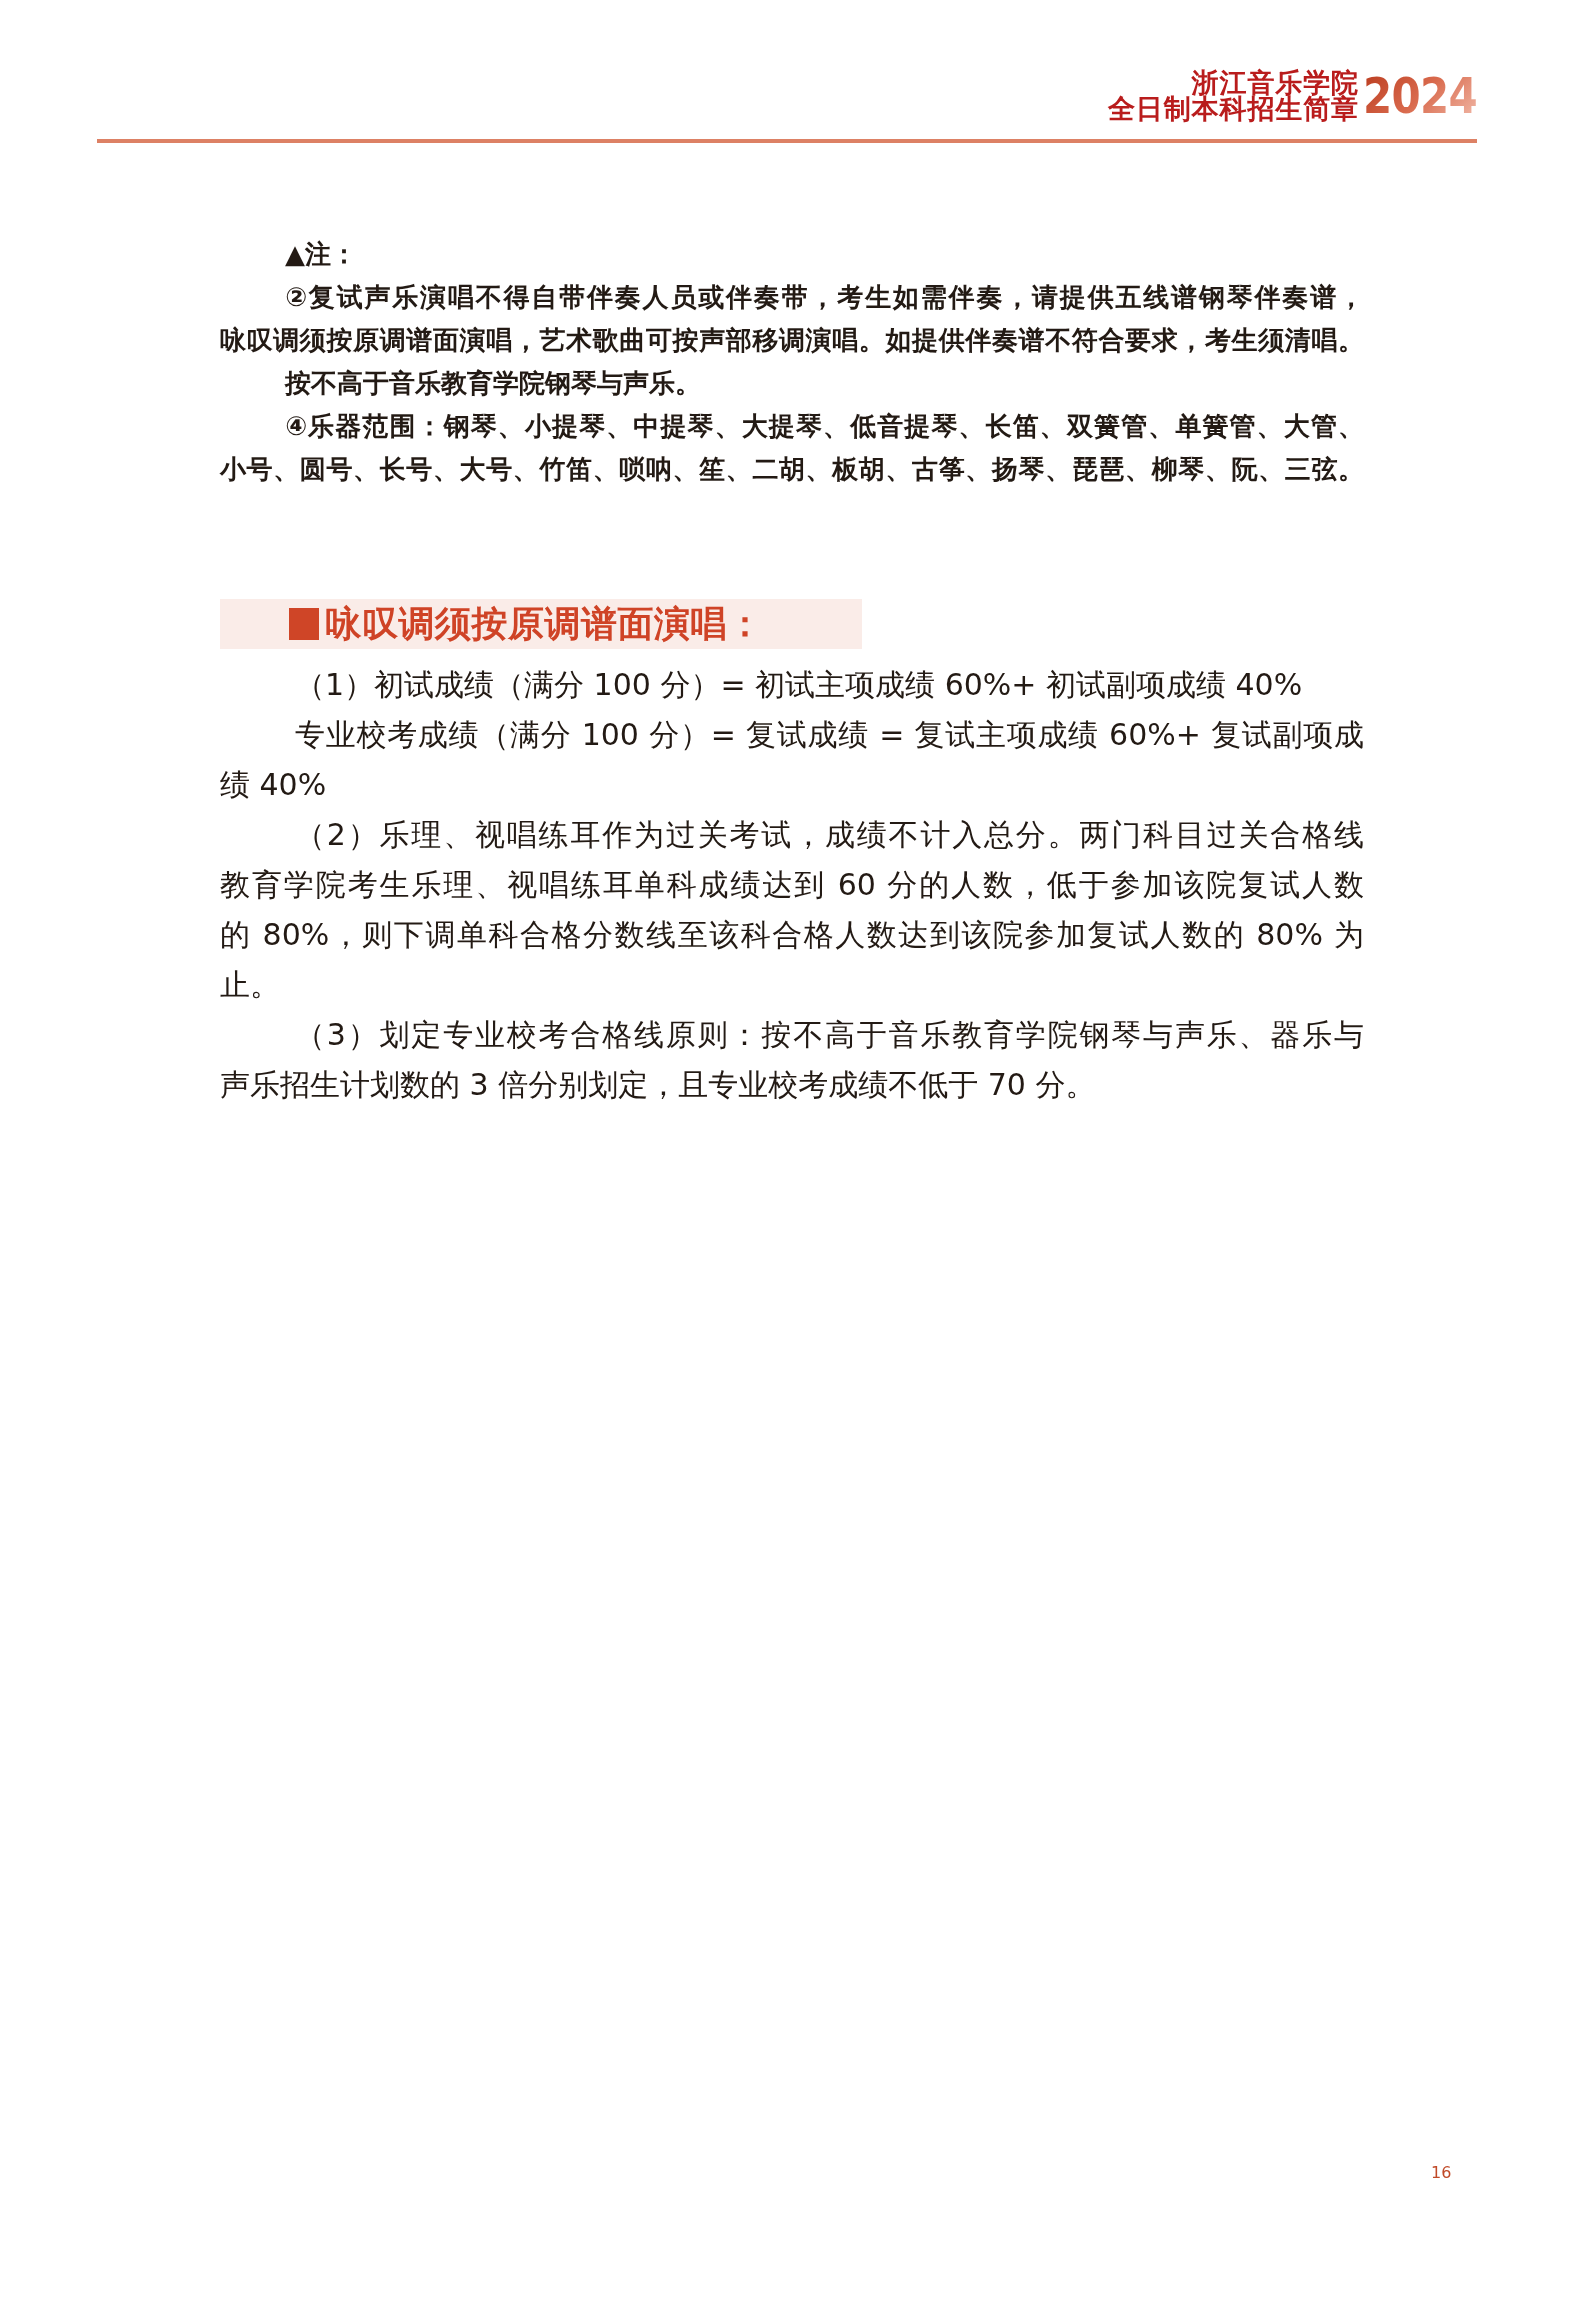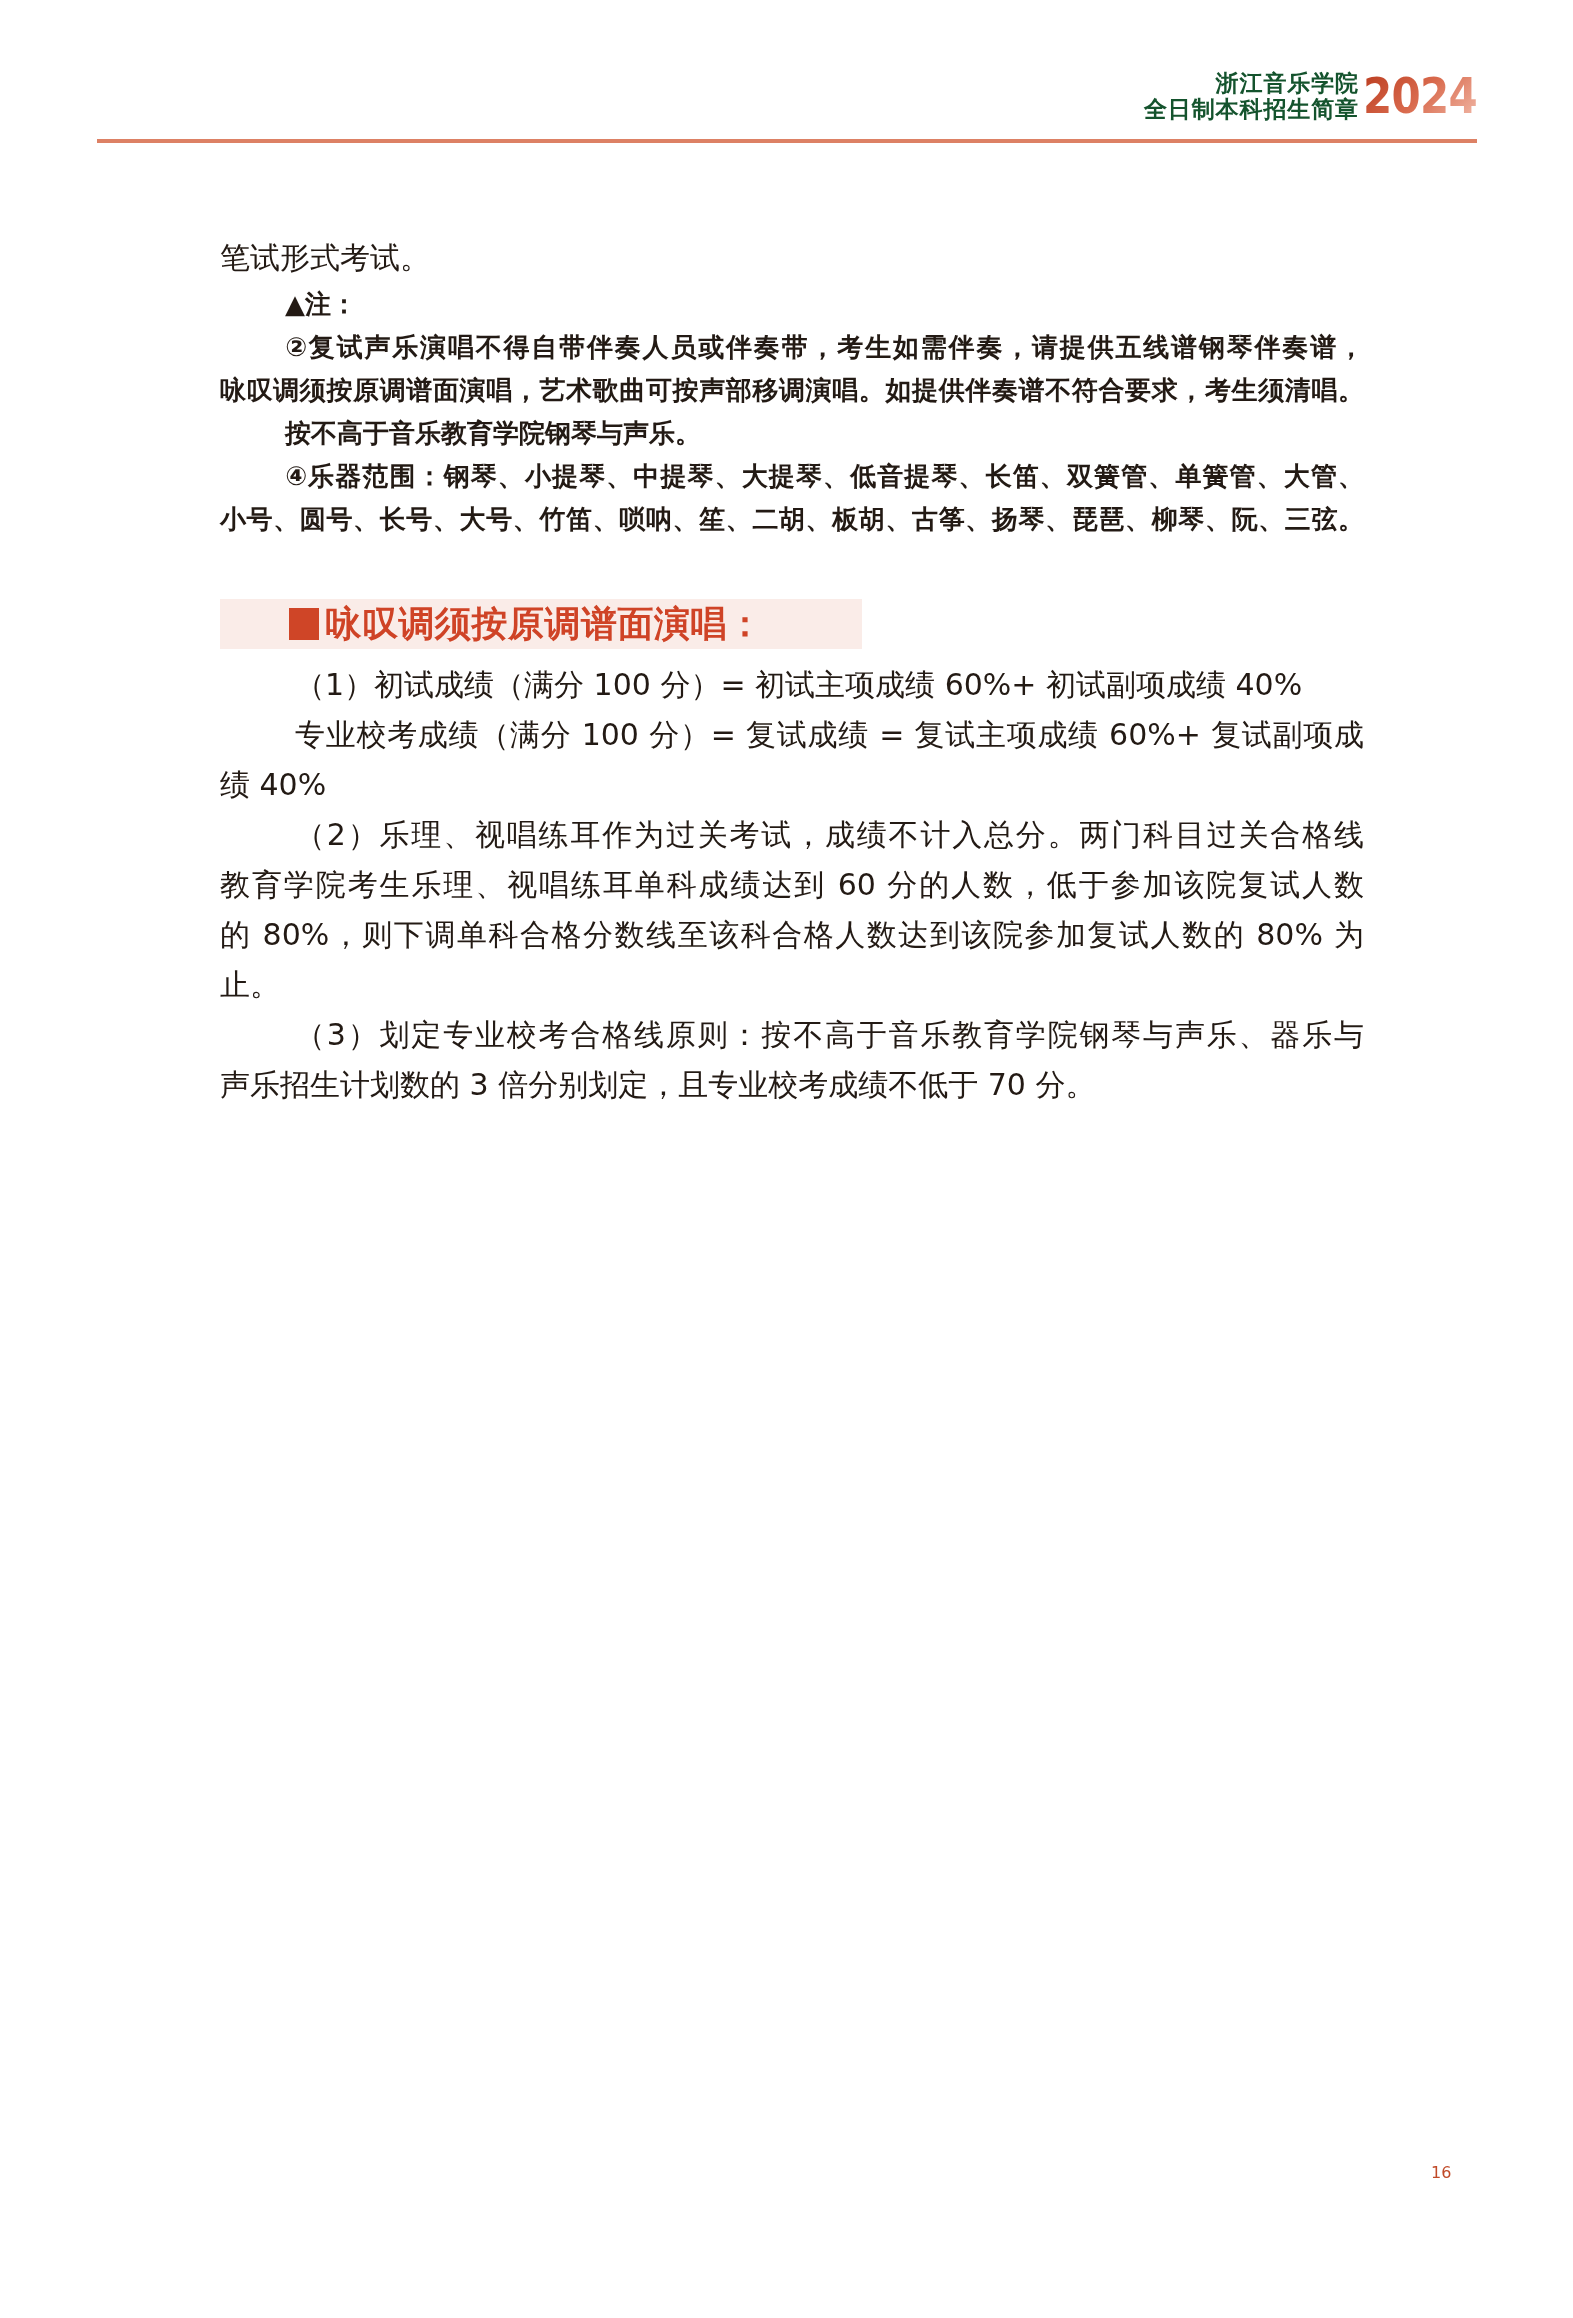--- a/index.html
+++ b/index.html
@@ -7,23 +7,23 @@
     position:relative;
     width:1574px;height:2319px;
     background:#ffffff;
     font-family:"DejaVu Sans",sans-serif;
     overflow:hidden;
   }
   
   .hdr-text{
     position:absolute;top:70px;right:215px;
     text-align:right;
-    color:#14532d;
+    color:#b91c1c;
     font-weight:bold;
-    font-size:23px;line-height:26px;
+    font-size:27px;line-height:26px;
     letter-spacing:0.9px;
     white-space:nowrap;
   }
   .hdr-year{
     position:absolute;left:1363px;top:71px;
     font-size:50px;line-height:50px;
     font-weight:bold;
     letter-spacing:-0.9px;
     transform:scaleX(0.84);
     transform-origin:left top;
@@ -84,21 +84,20 @@
 <div id="page">
 
   <div class="hdr-text">
     <div>浙江音乐学院</div>
     <div>全日制本科招生简章</div>
   </div>
   <div class="hdr-year">2024</div>
   <div class="hdr-rule"></div>
 
   <div id="notes-block" class="body-block">
-    <div class="line para">笔试形式考试。</div>
     <div class="line note ind-note">▲注：</div>
     <div class="line note ind-note fill">②复试声乐演唱不得自带伴奏人员或伴奏带，考生如需伴奏，请提供五线谱钢琴伴奏谱，</div>
     <div class="line note fill">咏叹调须按原调谱面演唱，艺术歌曲可按声部移调演唱。如提供伴奏谱不符合要求，考生须清唱。</div>
     <div class="line note ind-note">按不高于音乐教育学院钢琴与声乐。</div>
     <div class="line note ind-note fill">④乐器范围：钢琴、小提琴、中提琴、大提琴、低音提琴、长笛、双簧管、单簧管、大管、</div>
     <div class="line note fill">小号、圆号、长号、大号、竹笛、唢呐、笙、二胡、板胡、古筝、扬琴、琵琶、柳琴、阮、三弦。</div>
   </div>
 
   <div class="band">
     <div class="bullet"></div>

